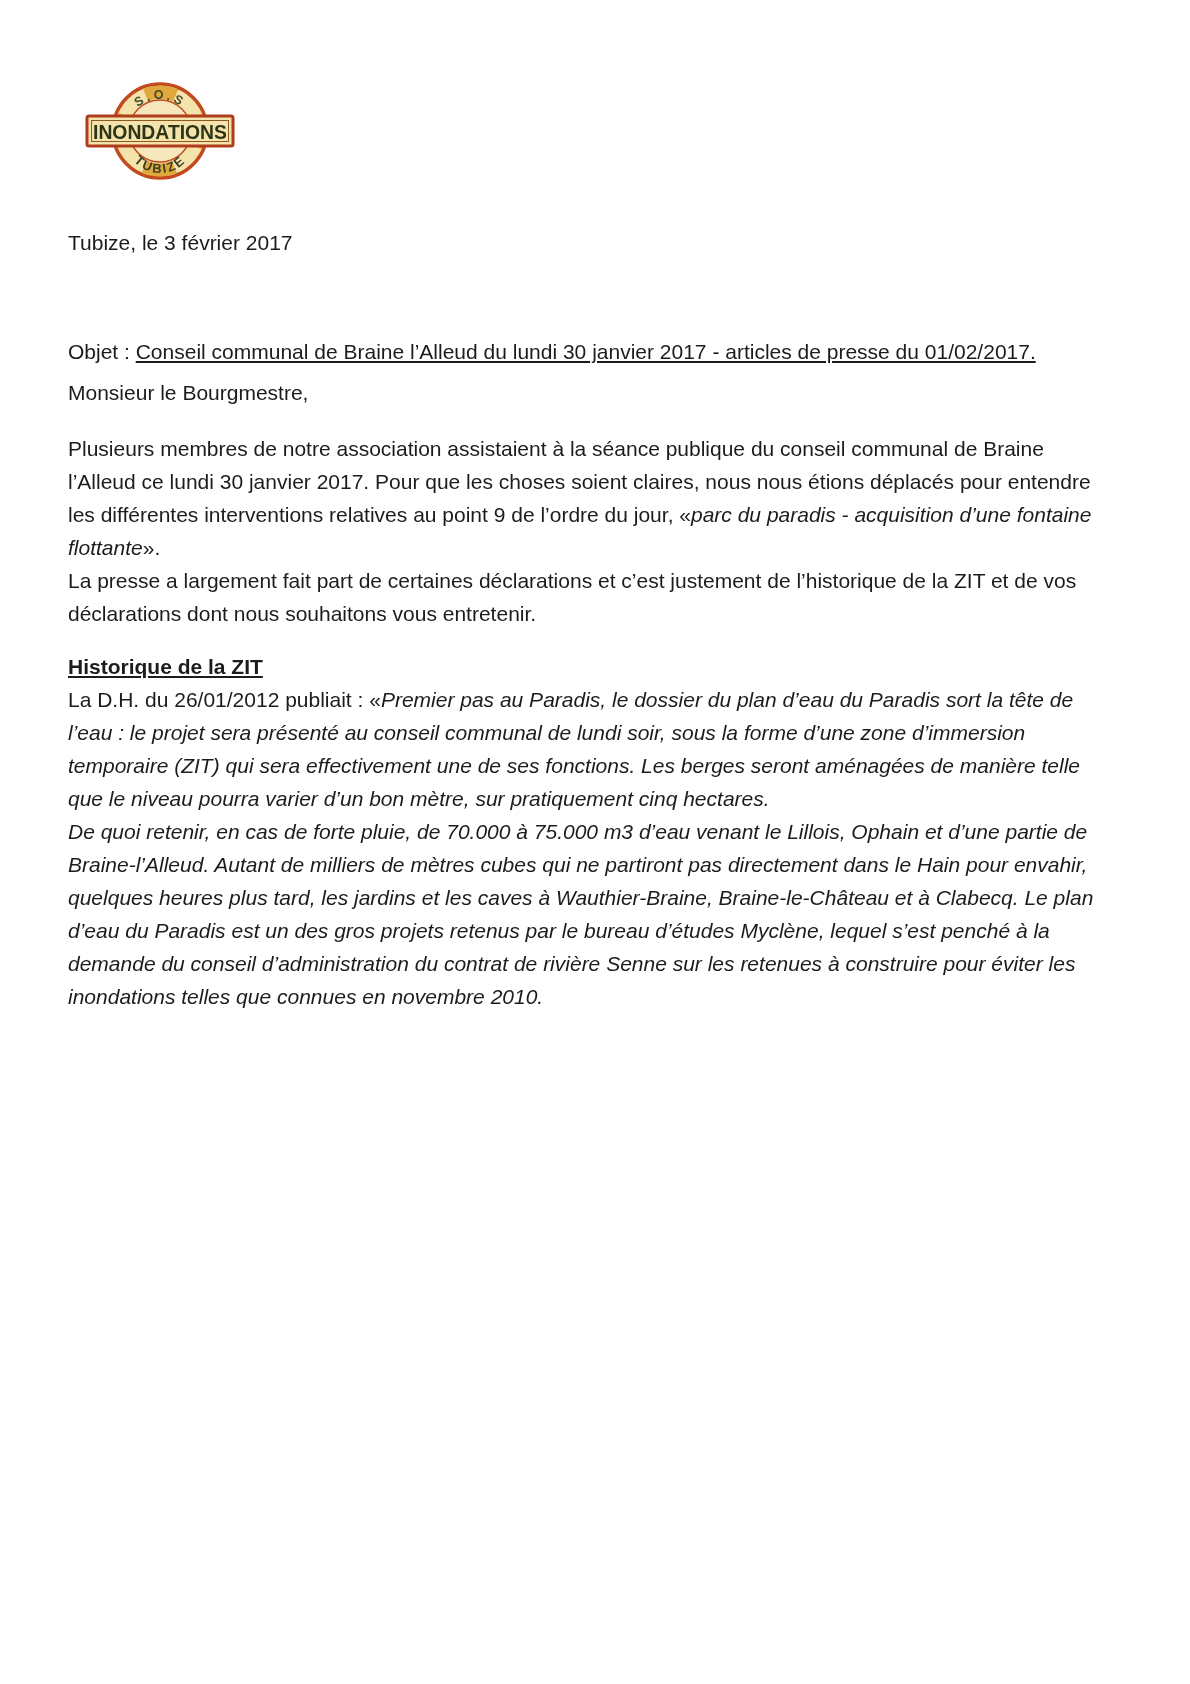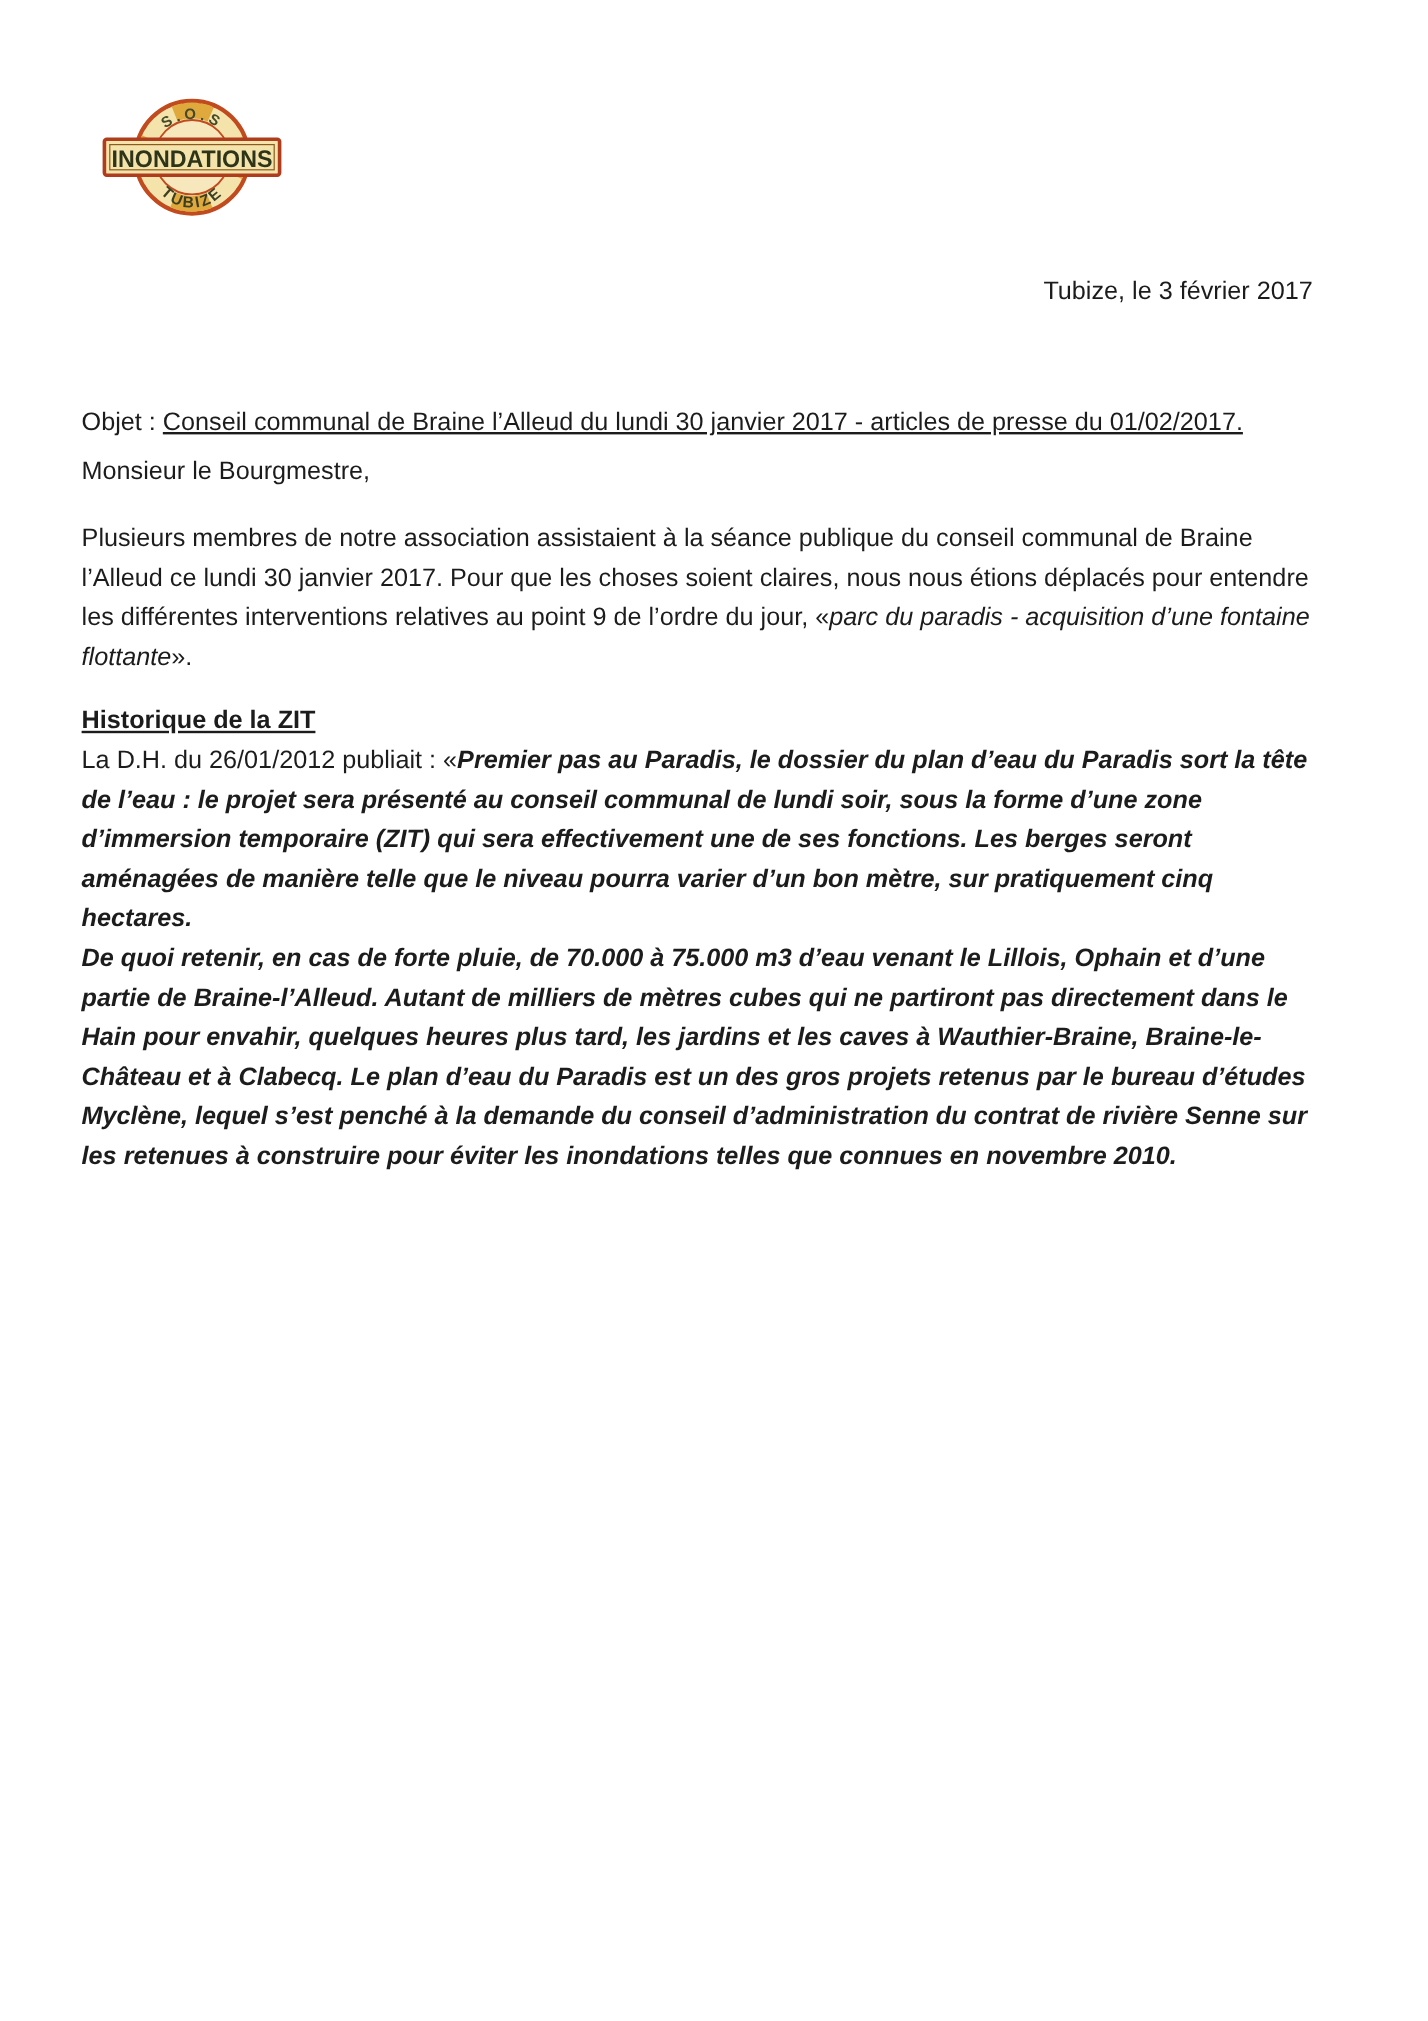--- a/index.html
+++ b/index.html
@@ -12,34 +12,33 @@
     color: #1c1c1c;
     font-family: "Liberation Sans", "DejaVu Sans", sans-serif;
     overflow: hidden;
   }
   .content { margin-left: 68px; width: 1028px; }
   .logo-wrap { margin: 78px 0 0 17px; width: 150px; height: 105px; }
   .date-line {
     margin-top: 43px;
     font-size: 21px;
     line-height: 33px;
-    text-align: right;
     padding-right: 2px;
   }
   .objet-line { margin-top: 76px; font-size: 21px; line-height: 33px; white-space: pre-wrap; }
   .objet-underline { text-decoration: underline; }
   .recipient-block { margin-top: 84px; font-size: 21px; line-height: 37px; font-weight: 700; white-space: pre-wrap; }
   .salutation { margin-top: 8px; font-size: 21px; line-height: 33px; }
   .letter-body { margin-top: 23px; font-size: 21px; line-height: 33px; }
   .para { margin: 0; white-space: pre-wrap; }
   .para.heading { margin-top: 20px; font-weight: 700; }
   .para.heading span { text-decoration: underline; margin-top: 47px; }
   .seg-plain { font-style: normal; font-weight: inherit; }
   .seg-italic { font-style: italic; }
-  .seg-bold-italic { font-style: italic; font-weight: 700; }
+  .seg-bold-italic { font-style: italic; font-weight: 400; }
 </style>
 </head>
 <body>
 
 <div class="page">
   <div class="content">
 
     <div class="logo-wrap">
       <svg width="150" height="105" viewBox="0 0 150 105" xmlns="http://www.w3.org/2000/svg">
         <circle cx="75" cy="53" r="47" fill="#f4e3ab" stroke="#c24a1f" stroke-width="3.5"></circle>
@@ -62,18 +61,19 @@
 
     <div class="date-line">Tubize, le 3 février 2017</div>
 
     <div class="objet-line"><span>Objet : </span><span class="objet-underline">Conseil communal de Braine l’Alleud du lundi 30 janvier 2017 - articles de presse du 01/02/2017.</span></div>
 
 
     <div class="salutation">Monsieur le Bourgmestre,</div>
 
     <div class="letter-body">
         <p class="para"><span class="seg-plain">Plusieurs membres de notre association assistaient à la séance publique du conseil communal de Braine l’Alleud ce lundi 30 janvier 2017. Pour que les choses soient claires, nous nous étions déplacés pour entendre les différentes interventions relatives au point 9 de l’ordre du jour, «</span><span class="seg-italic">parc du paradis - acquisition d’une fontaine flottante</span><span class="seg-plain">».</span></p>
+        <p class="para"><span class="seg-plain">La presse a largement fait part de certaines déclarations et c’est justement de l’historique de la ZIT et de vos déclarations dont nous souhaitons vous entretenir.</span></p>
         <p class="para heading"><span class="seg-plain">Historique de la ZIT</span></p>
         <p class="para"><span class="seg-plain">La D.H. du 26/01/2012 publiait : «</span><span class="seg-bold-italic">Premier pas au Paradis, le dossier du plan d’eau du Paradis sort la tête de l’eau : le projet sera présenté au conseil communal de lundi soir, sous la forme d’une zone d’immersion temporaire (ZIT) qui sera effectivement une de ses fonctions. Les berges seront aménagées de manière telle que le niveau pourra varier d’un bon mètre, sur pratiquement cinq hectares.</span><br><span class="seg-bold-italic">De quoi retenir, en cas de forte pluie, de 70.000 à 75.000 m3 d’eau venant le Lillois, Ophain et d’une partie de Braine-l’Alleud. Autant de milliers de mètres cubes qui ne partiront pas directement dans le Hain pour envahir, quelques heures plus tard, les jardins et les caves à Wauthier-Braine, Braine-le-Château et à Clabecq. Le plan d’eau du Paradis est un des gros projets retenus par le bureau d’études Myclène, lequel s’est penché à la demande du conseil d’administration du contrat de rivière Senne sur les retenues à construire pour éviter les inondations telles que connues en novembre 2010.</span><br></p>
       </div>
 
   </div>
 </div>
 
 </body></html>

